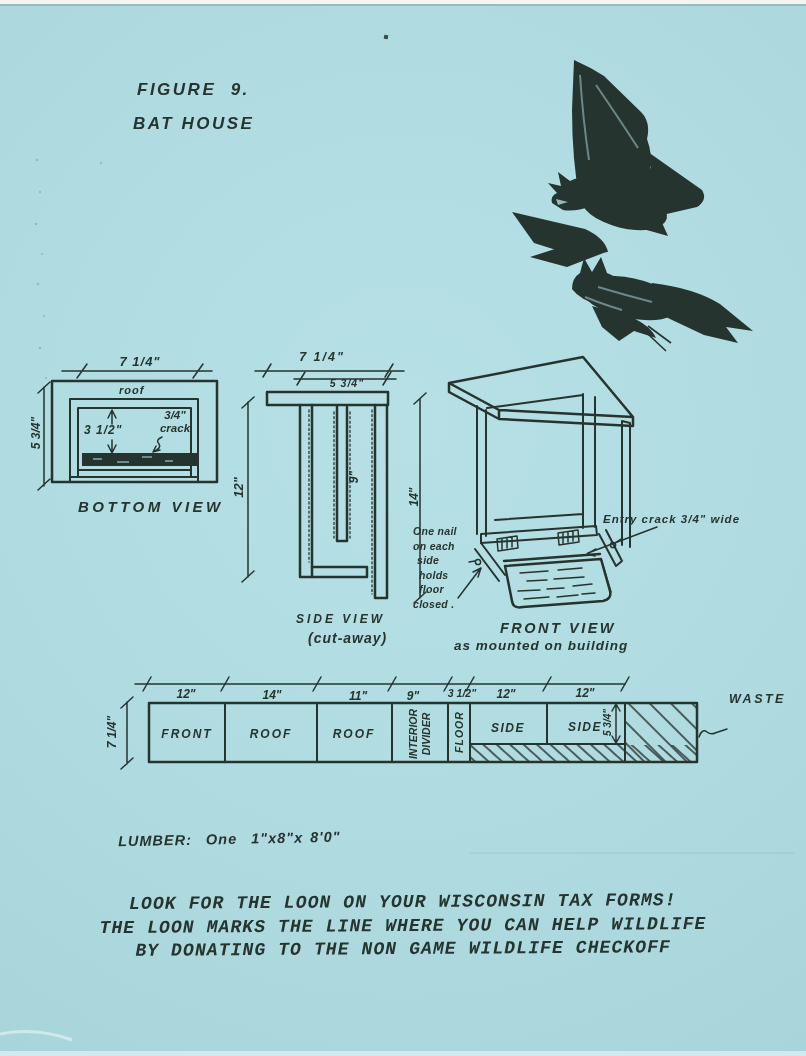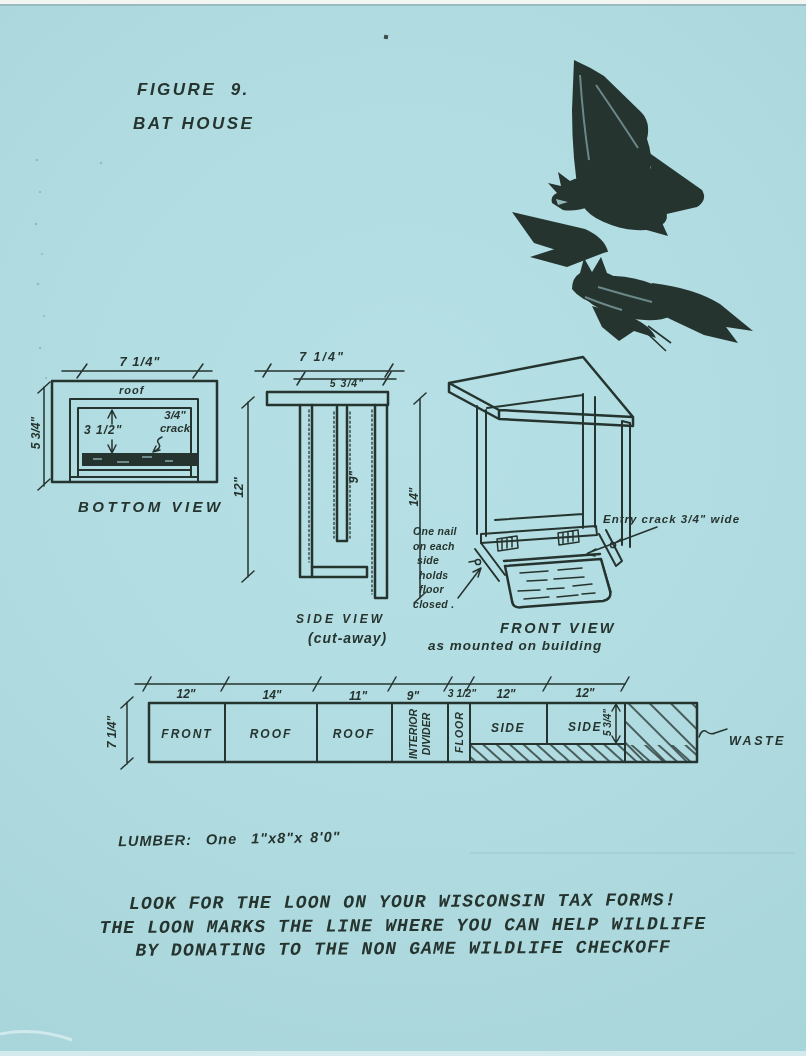--- a/index.html
+++ b/index.html
@@ -157,42 +157,42 @@
   <div class="t" style="left:413px;top:524px;font-size:10.5px;line-height:14.6px;letter-spacing:0.3px">
     <div>One nail</div>
     <div>on each</div>
     <div style="padding-left:4px">side</div>
     <div style="padding-left:6px">holds</div>
     <div style="padding-left:6px">floor</div>
     <div>closed .</div>
   </div>
   <div class="t" style="left:603px;top:513px;font-size:11.5px;letter-spacing:1px">Entry crack 3/4" wide</div>
   <div class="t" style="left:500px;top:620px;font-size:14.5px;letter-spacing:2.5px">FRONT VIEW</div>
-  <div class="t" style="left:428px;top:638px;font-size:13.5px;letter-spacing:1px">as mounted on building</div>
+  <div class="t" style="left:454px;top:638px;font-size:13.5px;letter-spacing:1px">as mounted on building</div>
 
   <div class="t c" style="left:156px;top:687px;width:60px;font-size:12px">12"</div>
   <div class="t c" style="left:242px;top:688px;width:60px;font-size:12px">14"</div>
   <div class="t c" style="left:328px;top:689px;width:60px;font-size:12px">11"</div>
   <div class="t c" style="left:383px;top:689px;width:60px;font-size:12px">9"</div>
   <div class="t c" style="left:432px;top:687px;width:60px;font-size:10.5px">3 1/2"</div>
   <div class="t c" style="left:476px;top:687px;width:60px;font-size:12px">12"</div>
   <div class="t c" style="left:555px;top:686px;width:60px;font-size:12px">12"</div>
   <div class="t c rot" style="left:87px;top:725px;width:50px;font-size:12px">7 1/4"</div>
   <div class="t c" style="left:152px;top:727px;width:70px;font-size:12px;letter-spacing:2px">FRONT</div>
   <div class="t c" style="left:236px;top:727px;width:70px;font-size:12px;letter-spacing:2px">ROOF</div>
   <div class="t c" style="left:319px;top:727px;width:70px;font-size:12px;letter-spacing:2px">ROOF</div>
   <div class="t c rot" style="left:380px;top:721px;width:80px;font-size:10.5px;line-height:13px">
     <div>INTERIOR</div>
     <div>DIVIDER</div>
   </div>
   <div class="t c rot" style="left:434px;top:726px;width:50px;font-size:10.5px;letter-spacing:1px">FLOOR</div>
   <div class="t c" style="left:478px;top:721px;width:60px;font-size:12px;letter-spacing:1.5px">SIDE</div>
   <div class="t c" style="left:555px;top:720px;width:60px;font-size:12px;letter-spacing:1.5px">SIDE</div>
   <div class="t c rot" style="left:582px;top:717px;width:50px;font-size:10px">5 3/4"</div>
-  <div class="t" style="left:729px;top:734px;font-size:12.5px;letter-spacing:2.5px">WASTE</div>
+  <div class="t" style="left:729px;top:692px;font-size:12.5px;letter-spacing:2.5px">WASTE</div>
 
   <div class="t pre" style="left:118px;top:831px;font-size:14.5px;letter-spacing:1px;word-spacing:2px;transform:rotate(-1.2deg)">LUMBER:  One  1"x8"x 8'0"</div>
 
   <div class="t type" style="left:0;top:891px;width:806px;text-align:center;font-size:18px;line-height:23.6px;letter-spacing:1.1px;transform:rotate(-0.4deg)">
     <div>LOOK FOR THE LOON ON YOUR WISCONSIN TAX FORMS!</div>
     <div>THE LOON MARKS THE LINE WHERE YOU CAN HELP WILDLIFE</div>
     <div>BY DONATING TO THE NON GAME WILDLIFE CHECKOFF</div>
   </div>
 
 </div>

